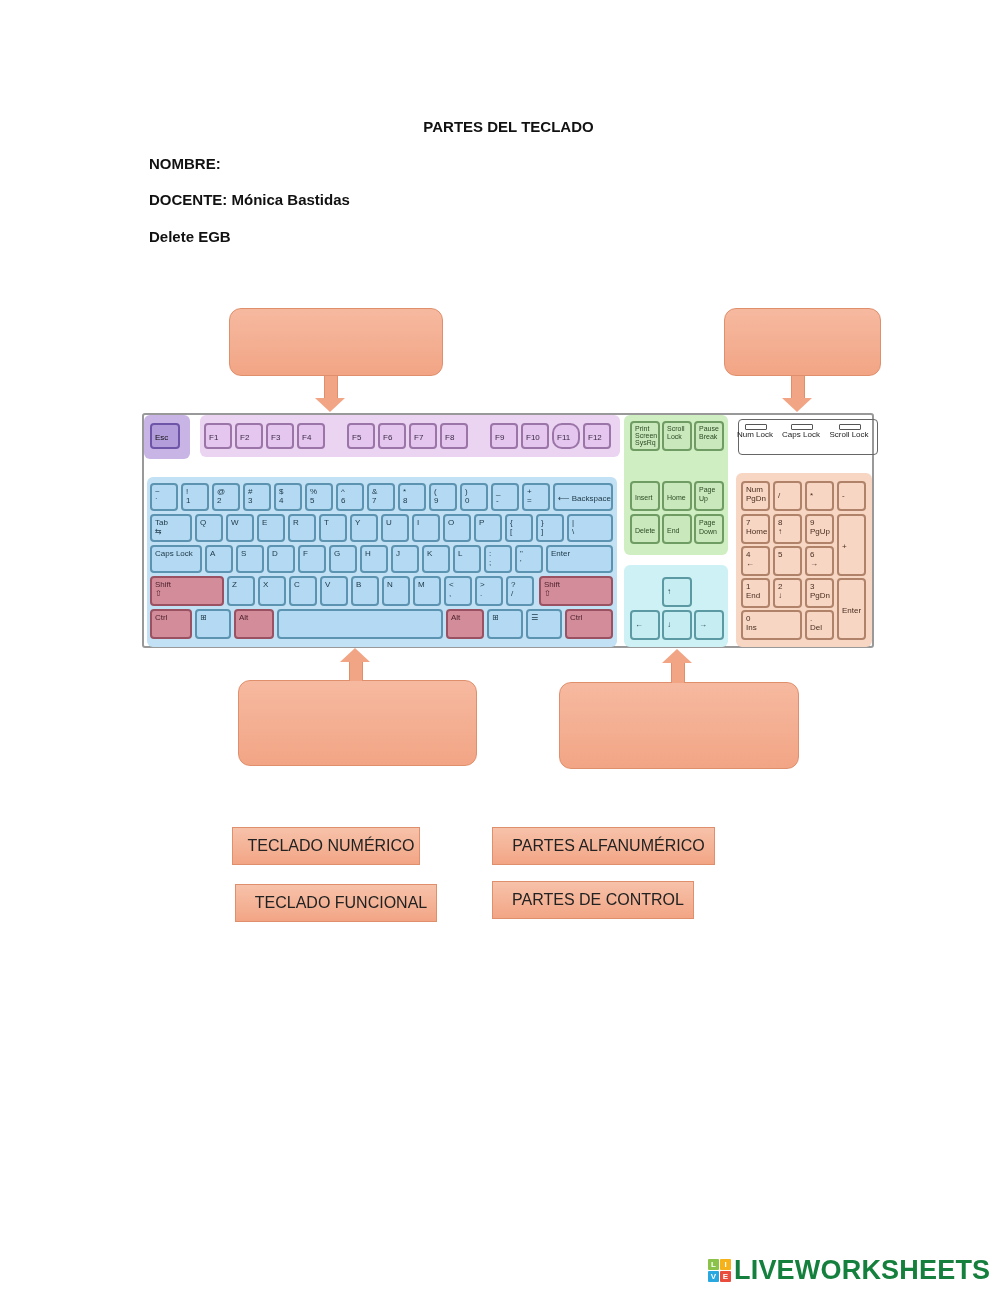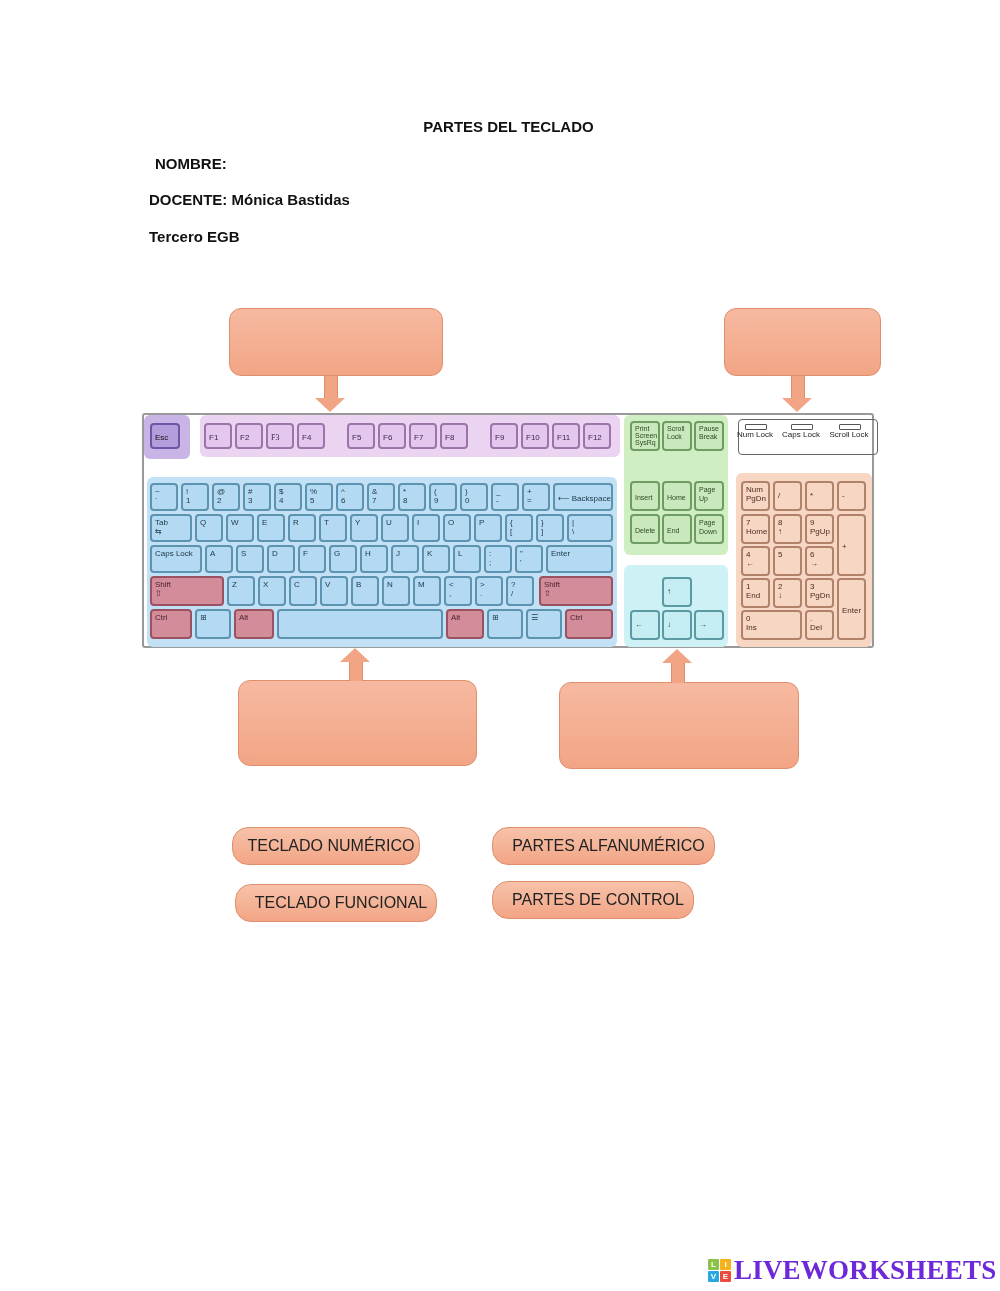--- a/index.html
+++ b/index.html
@@ -17,33 +17,33 @@
   .key{position:absolute;box-sizing:border-box;border:2px solid;border-radius:4px;font-size:8px;line-height:9px;padding:2px 3px;overflow:hidden;white-space:pre;}
   .k-purple{background:#e4c6ee;border-color:#9b74a8;color:#3a2a44;}
   .k-esc{background:#b39ddb;border-color:#6f55a8;}
   .k-blue{background:#b3daf2;border-color:#5c93b0;color:#213a4a;}
   .k-red{background:#d38c9a;border-color:#9a5262;color:#4a1f2a;}
   .k-green{background:#c9e8bb;border-color:#6f9c62;color:#2c4a24;}
   .k-cyan{background:#c6eef2;border-color:#5c9aa3;color:#1e3d42;}
   .k-orange{background:#f7d6c4;border-color:#b0826a;color:#4a2e20;}
   .led{position:absolute;width:20px;height:4px;border:1px solid #555;border-radius:1px;}
   .ledlbl{position:absolute;font-size:8px;line-height:9px;text-align:center;width:40px;color:#222;}
-  .opt{background:linear-gradient(#f7c2aa,#f2a585);border:1px solid #e08f6c;border-radius:16px;font-size:16px;color:#222;text-align:center;box-sizing:border-box;}
+  .opt{background:linear-gradient(#f7c2aa,#f2a585);border:1px solid #e08f6c;border-radius:0;font-size:16px;color:#222;text-align:center;box-sizing:border-box;}
   .logo{left:698px;top:1256px;height:28px;display:flex;align-items:center;}
   .logo-badge{display:grid;grid-template-columns:11px 11px;grid-template-rows:11px 11px;gap:1px;margin-right:3px;}
   .logo-badge span{font-size:8px;font-weight:bold;color:#fff;text-align:center;line-height:11px;border-radius:1px;}
-  .logo-text{font-size:27px;font-weight:bold;color:#6d28d9;letter-spacing:0.2px;font-family:Liberation Serif, serif;}
+  .logo-text{font-size:27px;font-weight:bold;color:#15803d;letter-spacing:0.2px;}
 </style>
 </head>
 <body>
 
 <div class="abs hdr title">PARTES DEL TECLADO</div>
-<div class="abs hdr" style="left:145px;top:155px;">NOMBRE:</div>
+<div class="abs hdr" style="left:139px;top:155px;">NOMBRE:</div>
 <div class="abs hdr" style="left:139px;top:191px;">DOCENTE: Mónica Bastidas</div>
-<div class="abs hdr" style="left:139px;top:228px;">Tercero EGB</div>
+<div class="abs hdr" style="left:139px;top:228px;">Delete EGB</div>
 
 <div class="abs blank" style="left:229px;top:308px;width:202px;height:66px;"></div>
 <div class="abs blank" style="left:724px;top:308px;width:145px;height:66px;"></div>
 <div class="abs blank" style="left:238px;top:680px;width:227px;height:84px;"></div>
 <div class="abs blank" style="left:559px;top:682px;width:228px;height:85px;"></div>
 
 <div class="arrow-d" style="left:315px;top:376px;height:36px;">
   <div class="shaft" style="top:0;height:22px;"></div>
     <div class="head" style="top:22px;"></div>
 </div>
@@ -65,29 +65,29 @@
   <div class="zone" style="left:0;top:0;width:46px;height:44px;background:#c9b4e6;"></div>
   <div class="zone" style="left:56px;top:0;width:420px;height:42px;background:#ead4f1;"></div>
   <div class="zone" style="left:480px;top:0;width:104px;height:140px;background:#cfeec2;"></div>
   <div class="zone" style="left:3px;top:62px;width:470px;height:170px;background:#c2e1f4;"></div>
   <div class="zone" style="left:480px;top:150px;width:104px;height:82px;background:#cdf1f4;"></div>
   <div class="zone" style="left:592px;top:58px;width:136px;height:174px;background:#f7d6c4;"></div>
 
   <div class="key k-esc" style="left:6px;top:8px;width:30px;height:26px;padding-top:8px;">Esc</div>
   <div class="key k-purple" style="left:60px;top:8px;width:28px;height:26px;padding-top:8px;">F1</div>
   <div class="key k-purple" style="left:91px;top:8px;width:28px;height:26px;padding-top:8px;">F2</div>
-  <div class="key k-purple" style="left:122px;top:8px;width:28px;height:26px;padding-top:8px;font-family:Liberation Serif, serif;">F3</div>
+  <div class="key k-purple" style="left:122px;top:8px;width:28px;height:26px;padding-top:8px;">F3</div>
   <div class="key k-purple" style="left:153px;top:8px;width:28px;height:26px;padding-top:8px;">F4</div>
   <div class="key k-purple" style="left:203px;top:8px;width:28px;height:26px;padding-top:8px;">F5</div>
   <div class="key k-purple" style="left:234px;top:8px;width:28px;height:26px;padding-top:8px;">F6</div>
   <div class="key k-purple" style="left:265px;top:8px;width:28px;height:26px;padding-top:8px;">F7</div>
   <div class="key k-purple" style="left:296px;top:8px;width:28px;height:26px;padding-top:8px;">F8</div>
   <div class="key k-purple" style="left:346px;top:8px;width:28px;height:26px;padding-top:8px;">F9</div>
   <div class="key k-purple" style="left:377px;top:8px;width:28px;height:26px;padding-top:8px;">F10</div>
-  <div class="key k-purple" style="left:408px;top:8px;width:28px;height:26px;padding-top:8px;">F11</div>
+  <div class="key k-purple" style="left:408px;top:8px;width:28px;height:26px;padding-top:8px;border-radius:10px;">F11</div>
   <div class="key k-purple" style="left:439px;top:8px;width:28px;height:26px;padding-top:8px;">F12</div>
 
   <div class="key k-green" style="left:486px;top:6px;width:30px;height:30px;font-size:7px;line-height:7px;">Print
 Screen
 SysRq</div>
   <div class="key k-green" style="left:518px;top:6px;width:30px;height:30px;font-size:7px;line-height:8px;">Scroll
 Lock</div>
   <div class="key k-green" style="left:550px;top:6px;width:30px;height:30px;font-size:7px;line-height:8px;">Pause
 Break</div>
 

